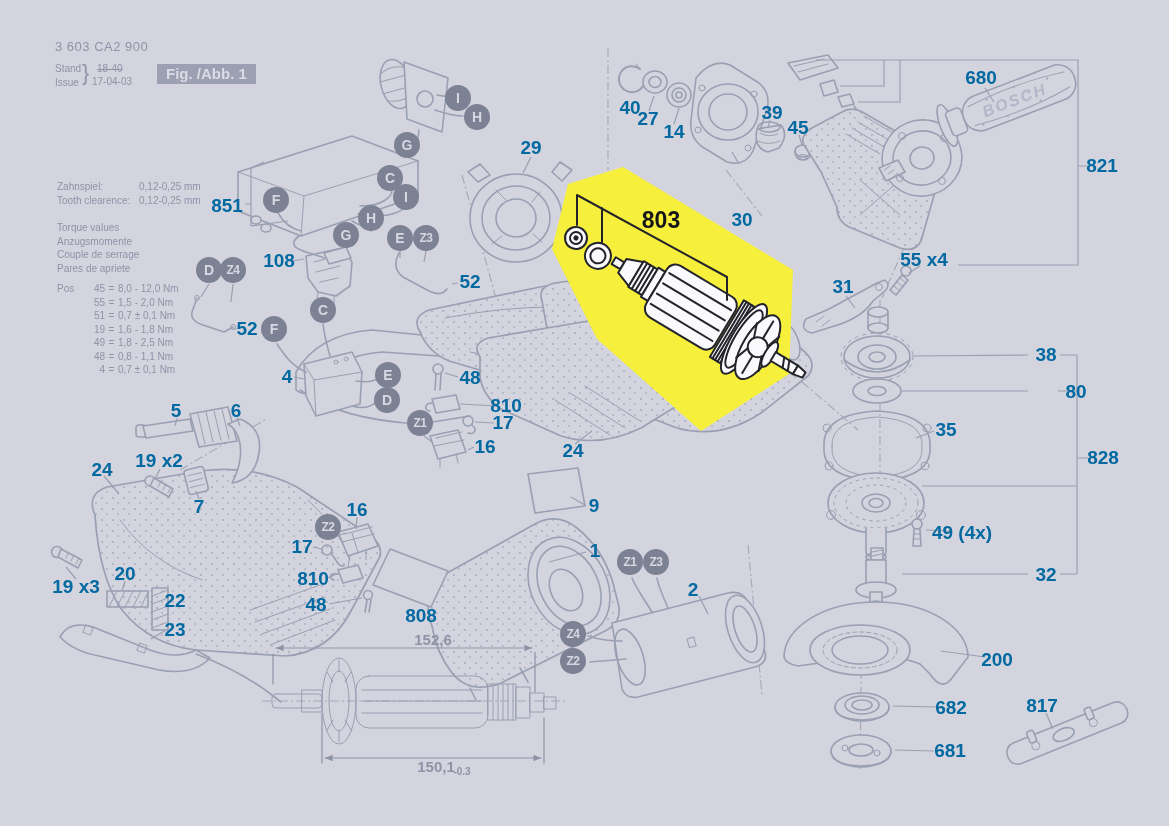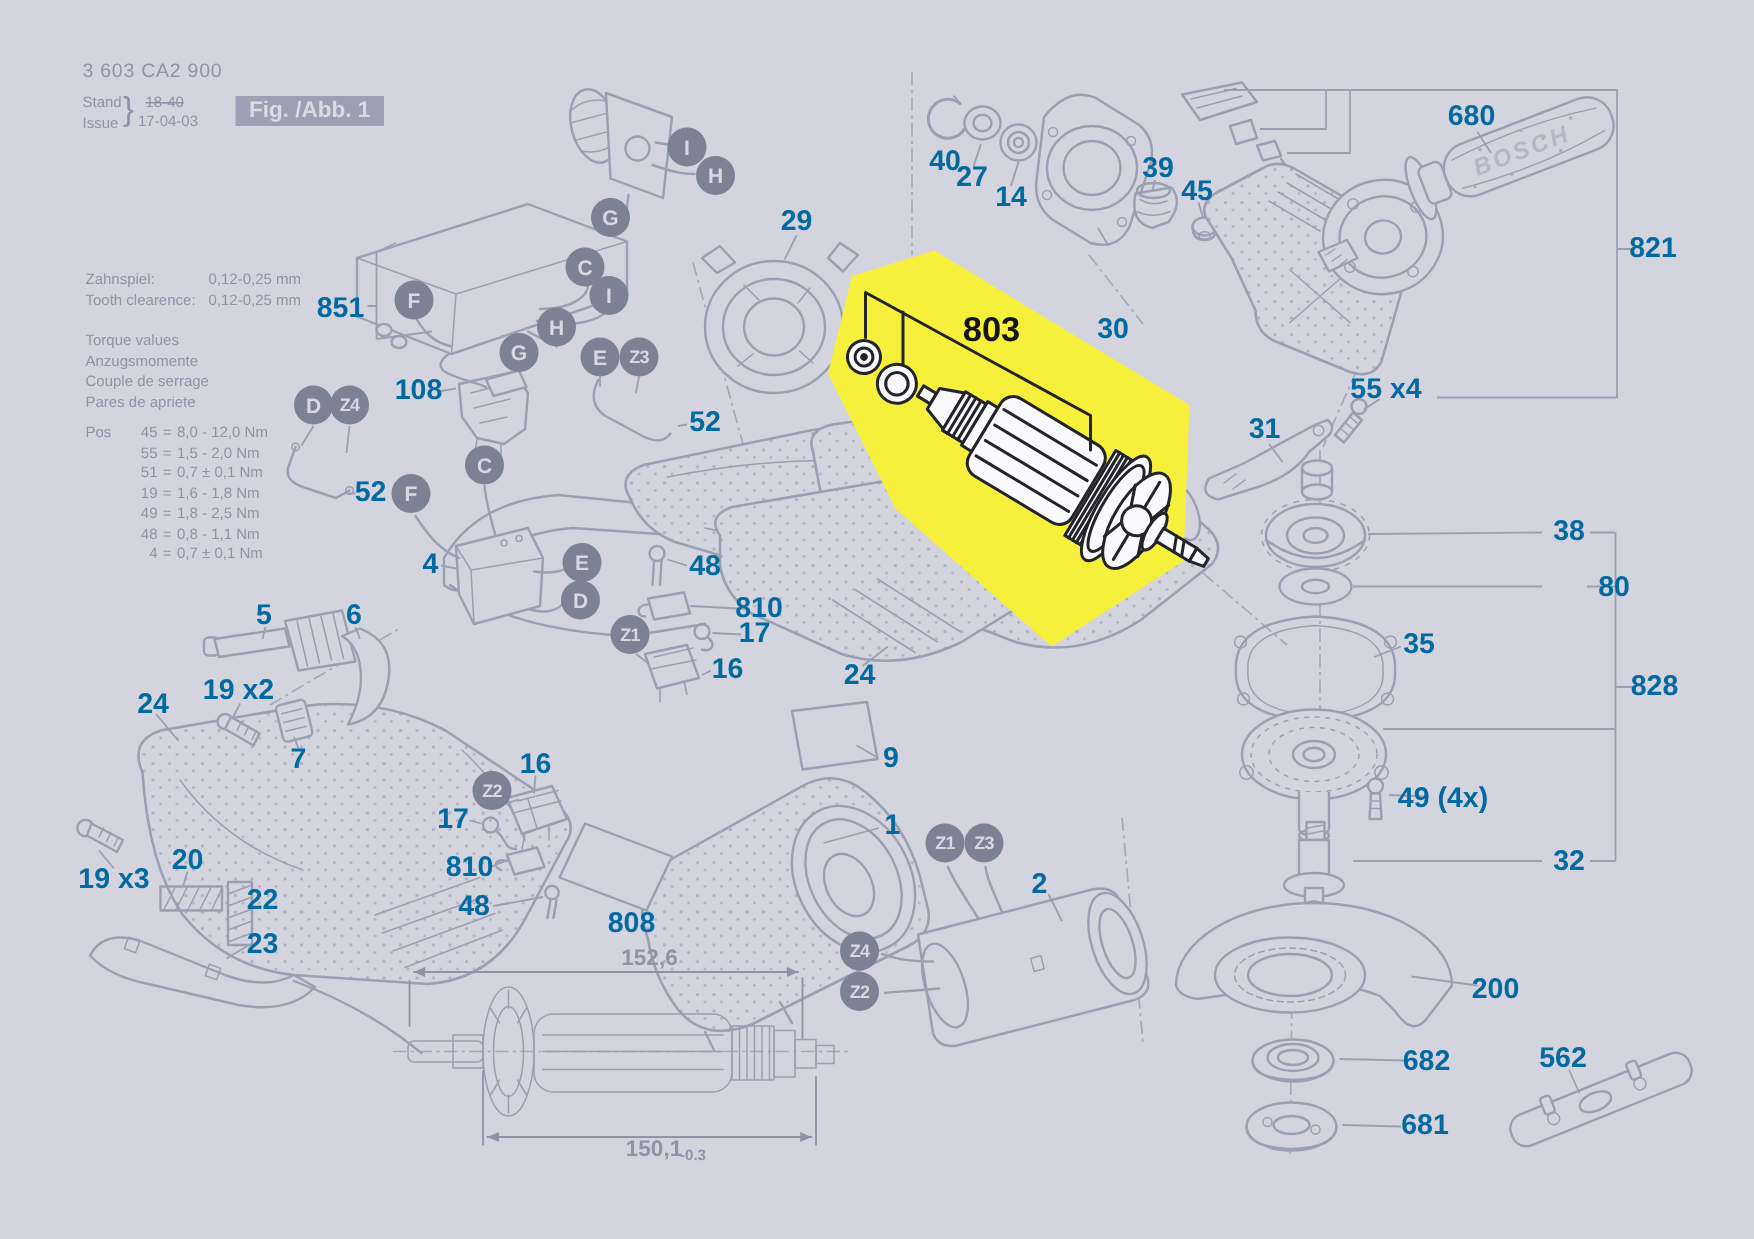--- a/index.html
+++ b/index.html
@@ -601,21 +601,21 @@
       <div class="plabel" style="left: 924px; top: 260px;">55 x4</div>
       <div class="plabel" style="left: 843px; top: 287px;">31</div>
       <div class="plabel" style="left: 1046px; top: 355px;">38</div>
       <div class="plabel" style="left: 1044px; top: 392px; margin-left: 32px;">80</div>
       <div class="plabel" style="left: 946px; top: 430px;">35</div>
       <div class="plabel" style="left: 1103px; top: 458px;">828</div>
       <div class="plabel" style="left: 962px; top: 533px;">49 (4x)</div>
       <div class="plabel" style="left: 1046px; top: 575px;">32</div>
       <div class="plabel" style="left: 997px; top: 660px;">200</div>
       <div class="plabel" style="left: 951px; top: 708px;">682</div>
-      <div class="plabel" style="left: 1042px; top: 706px;">562</div>
+      <div class="plabel" style="left: 1042px; top: 706px;">817</div>
       <div class="plabel" style="left: 950px; top: 751px;">681</div>
       <div class="plabel" style="left: 693px; top: 590px;">2</div>
       <div class="plabel" style="left: 595px; top: 551px;">1</div>
       <div class="plabel" style="left: 594px; top: 506px;">9</div>
       <div class="plabel" style="left: 573px; top: 451px;">24</div>
       <div class="plabel" style="left: 102px; top: 470px;">24</div>
       <div class="plabel" style="left: 159px; top: 461px;">19 x2</div>
       <div class="plabel" style="left: 176px; top: 411px;">5</div>
       <div class="plabel" style="left: 236px; top: 411px;">6</div>
       <div class="plabel" style="left: 199px; top: 507px;">7</div>

